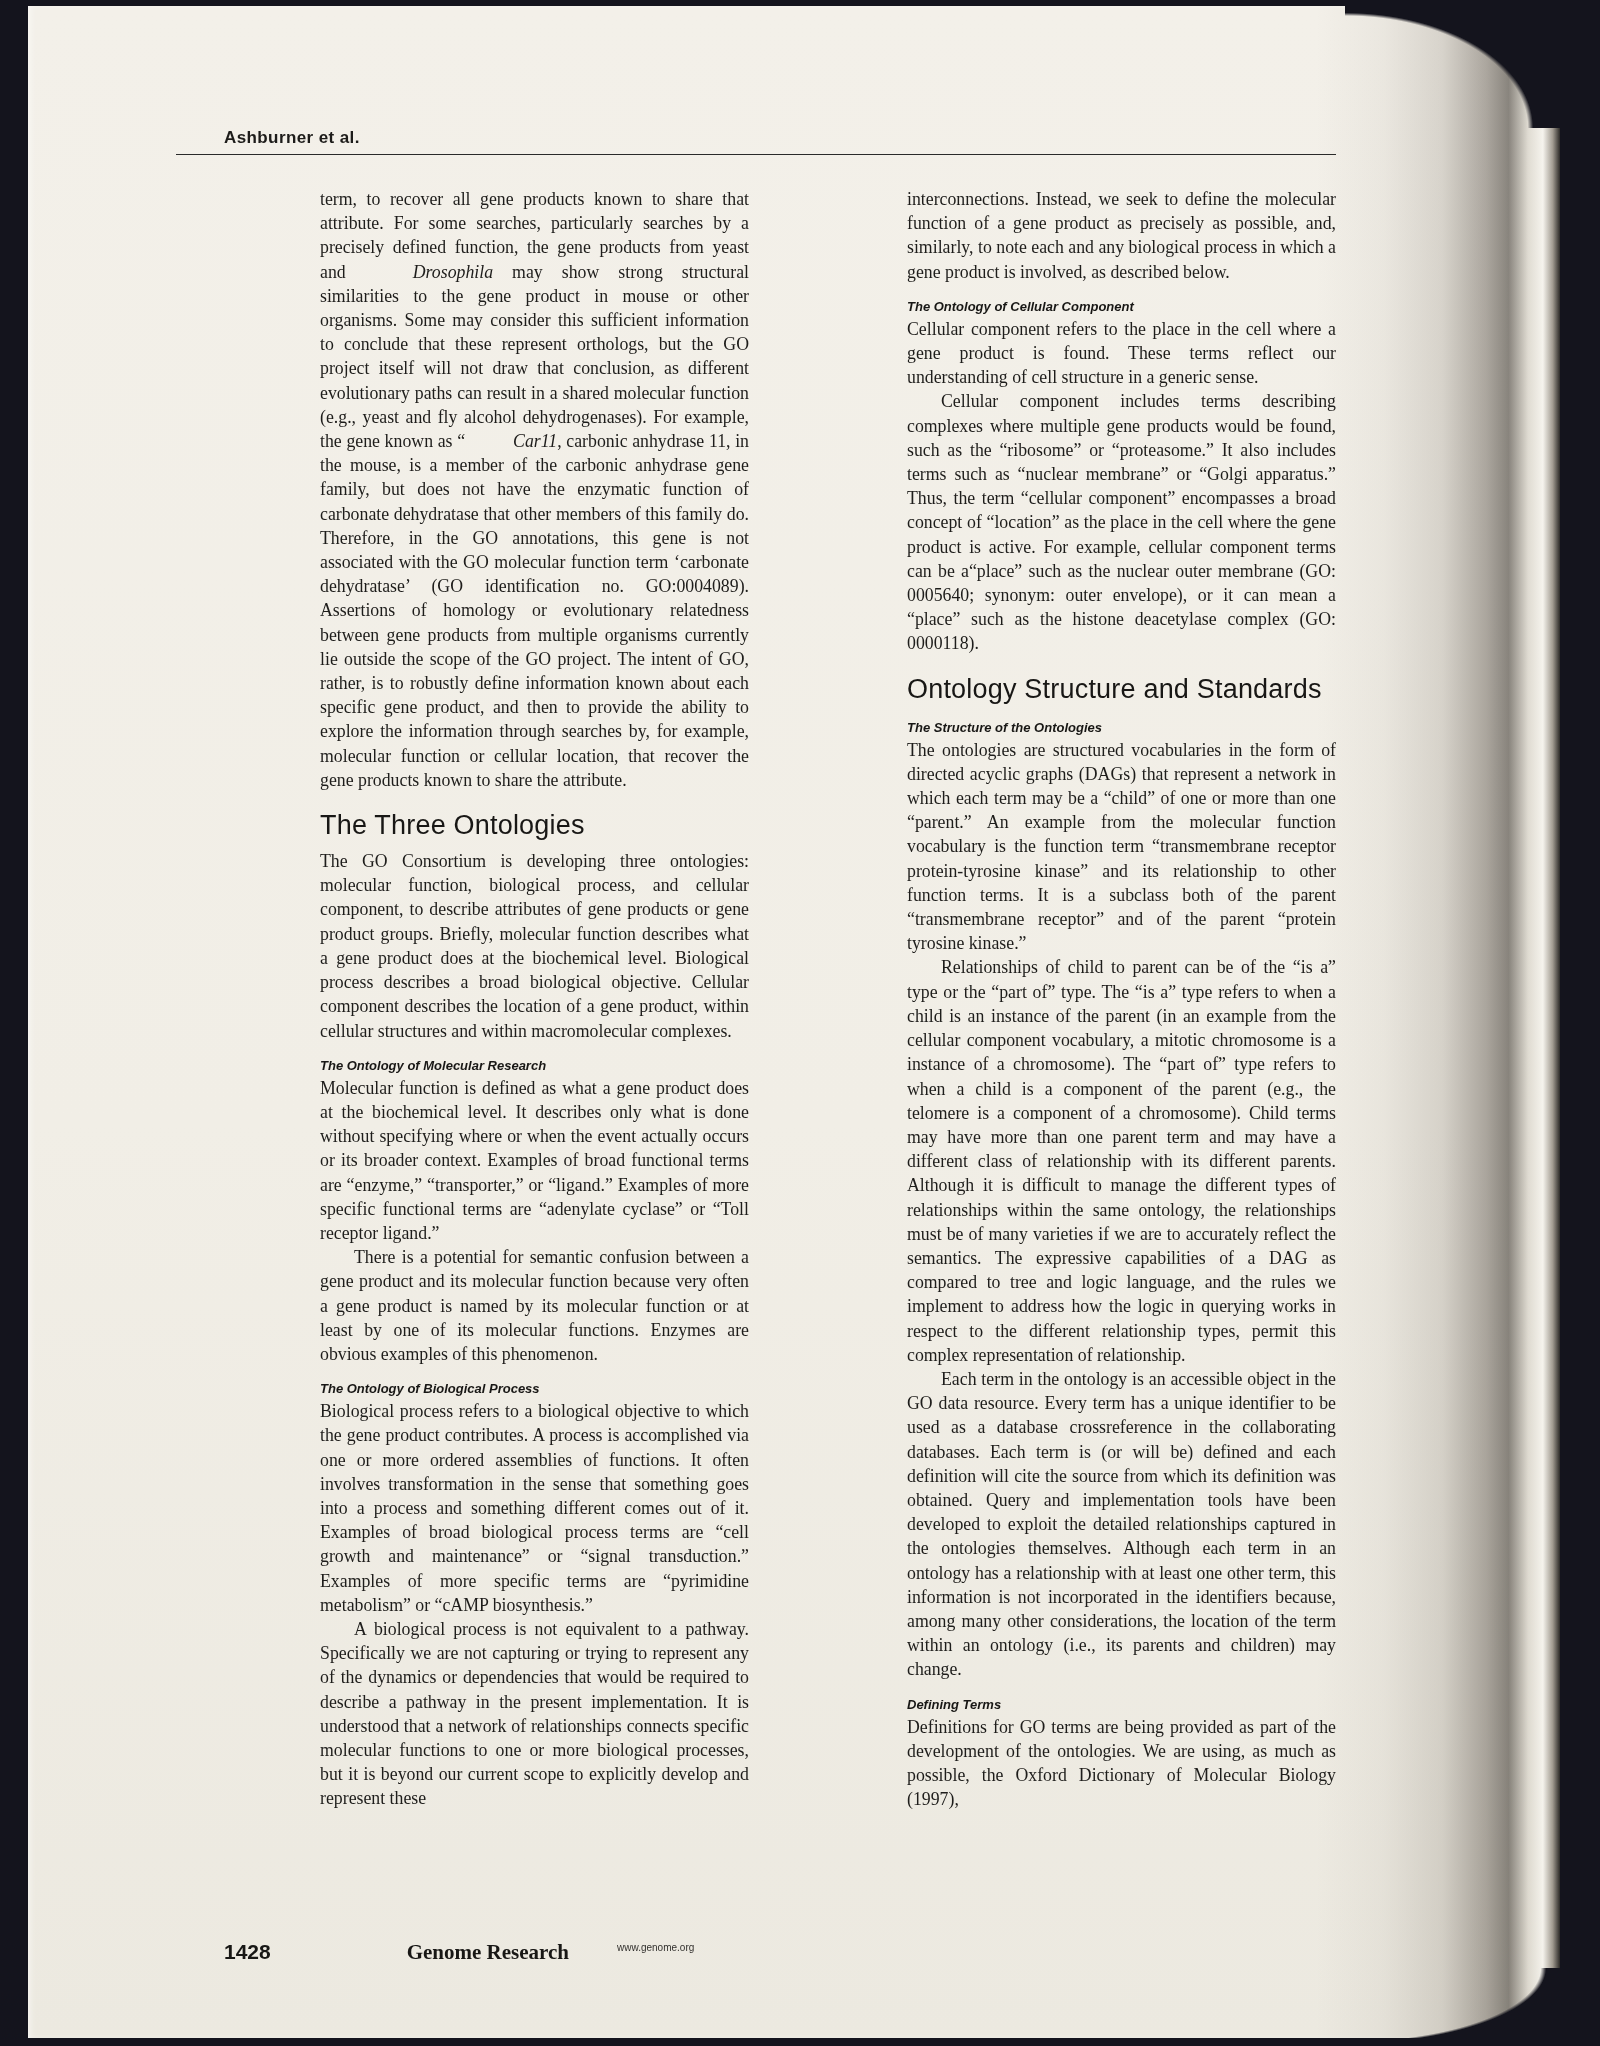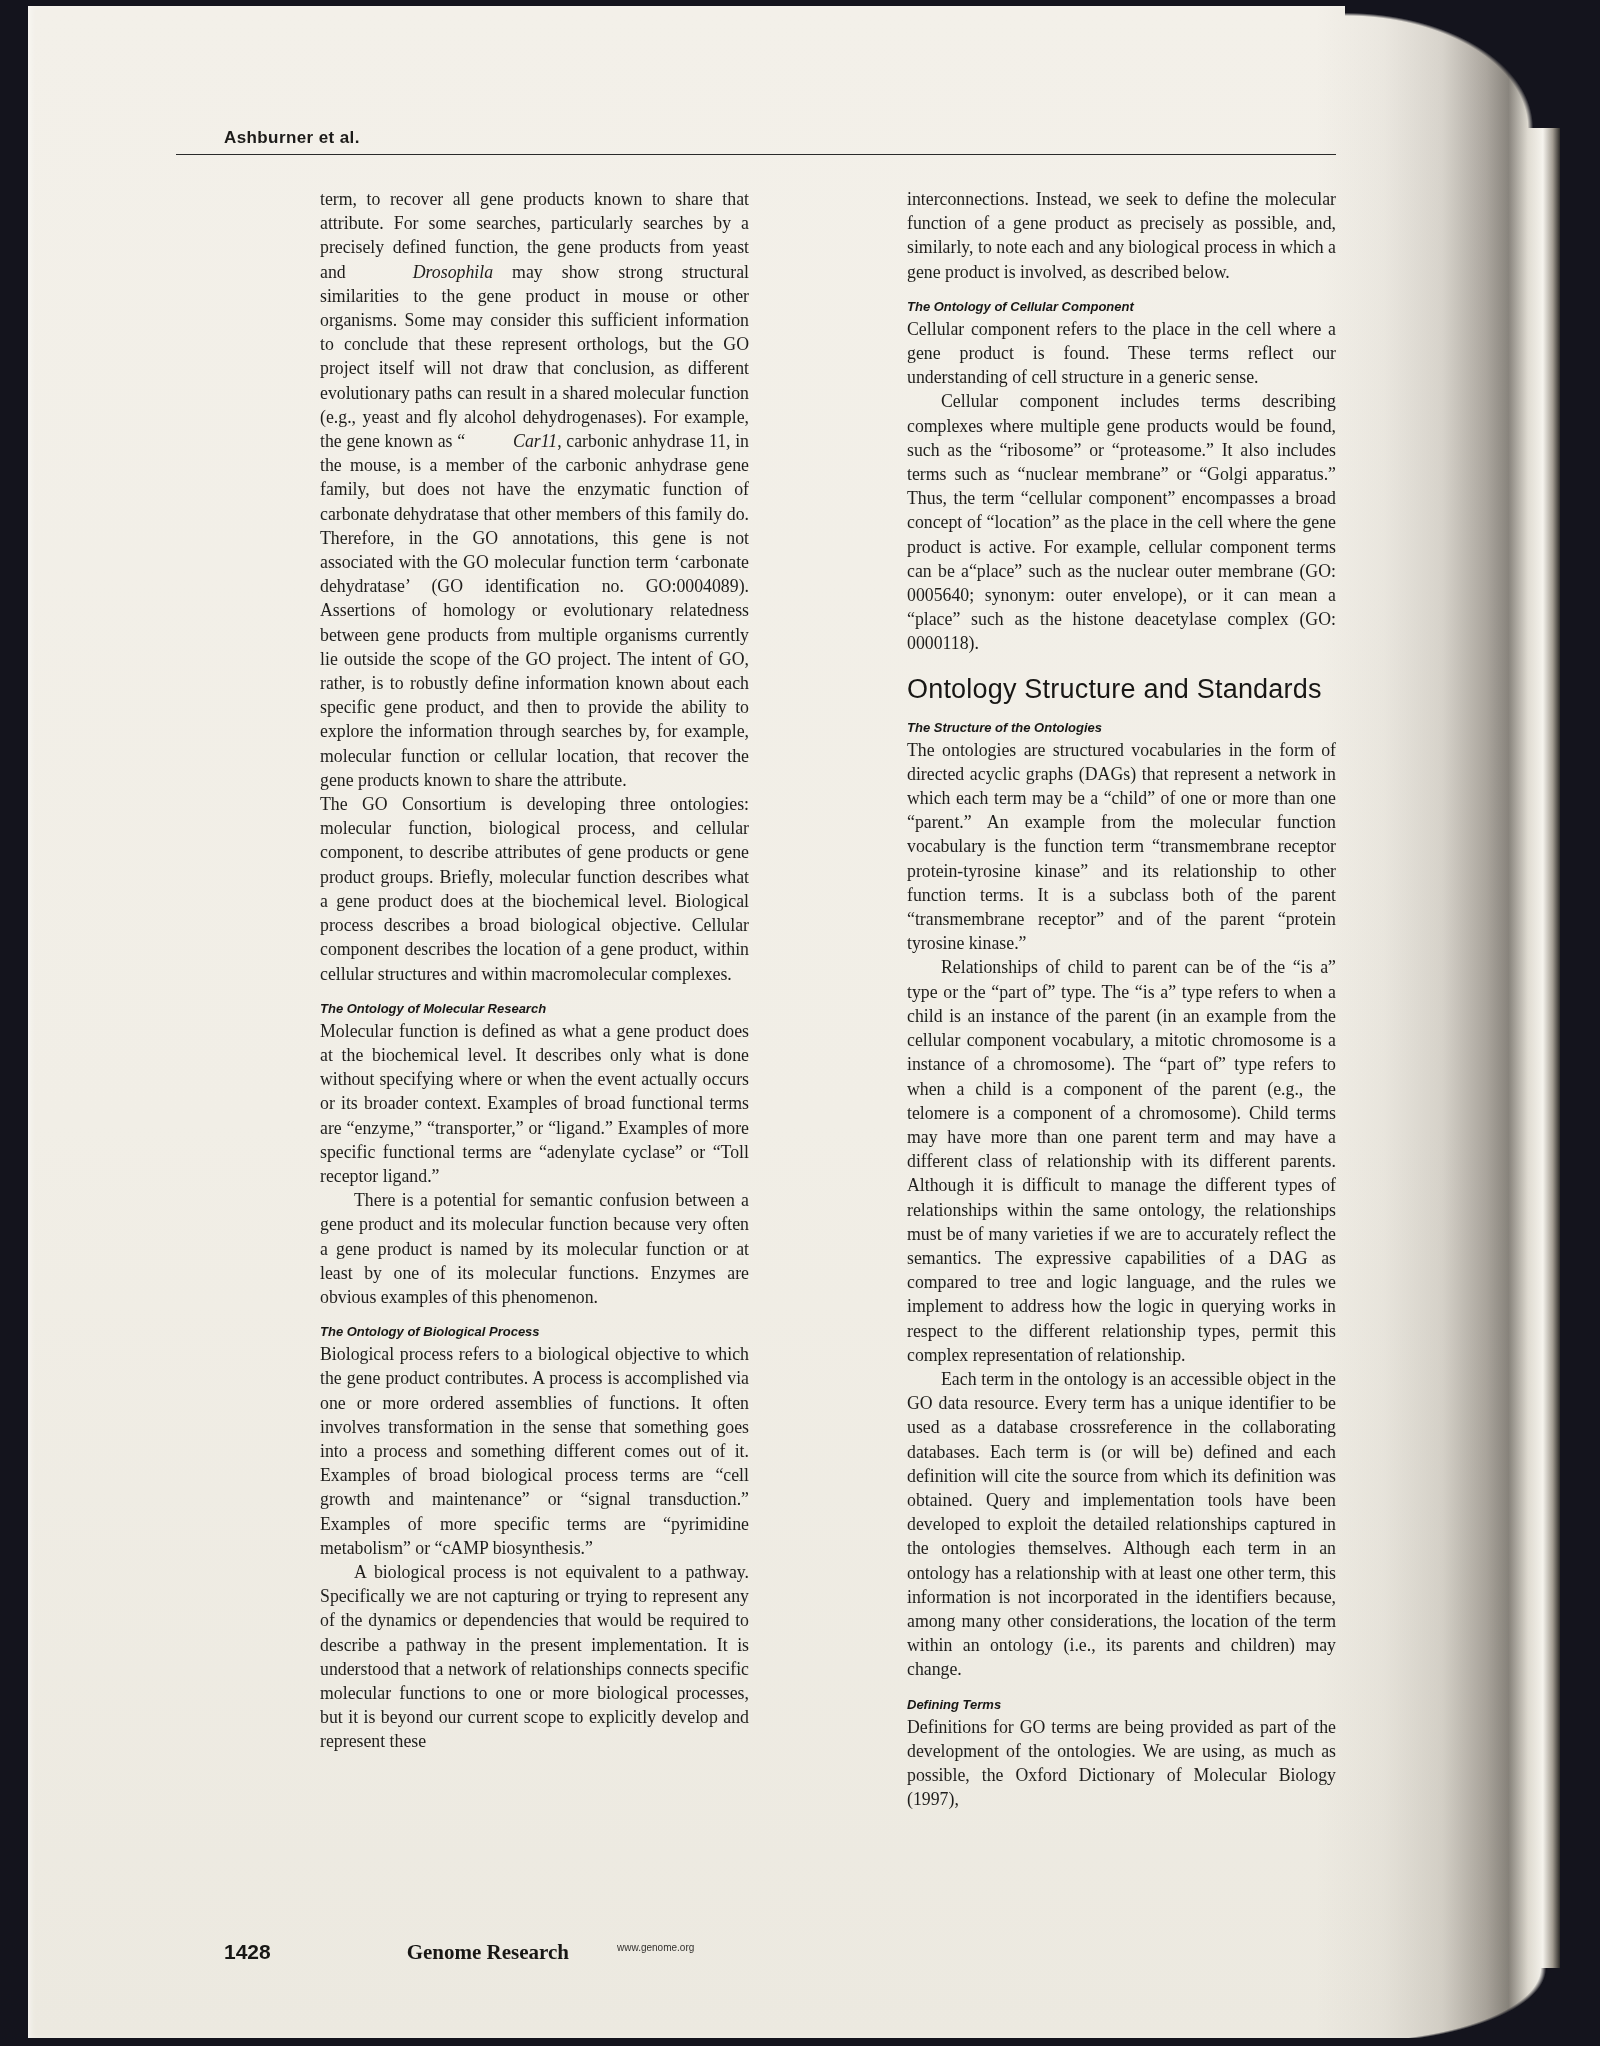--- a/index.html
+++ b/index.html
@@ -153,20 +153,21 @@
 
   <div class="content">
 
     <div class="running-head">Ashburner et al.</div>
 
     <hr class="head-rule">
 
     <main class="columns">
       <section class="column">
           <p class="para">term, to recover all gene products known to share that attribute. For some searches, particularly searches by a precisely defined function, the gene products from yeast and <i>Drosophila</i> may show strong structural similarities to the gene product in mouse or other organisms. Some may consider this sufficient information to conclude that these represent orthologs, but the GO project itself will not draw that conclusion, as different evolutionary paths can result in a shared molecular function (e.g., yeast and fly alcohol dehydrogenases). For example, the gene known as “<i>Car11</i>, carbonic anhydrase 11, in the mouse, is a member of the carbonic anhydrase gene family, but does not have the enzymatic function of carbonate dehydratase that other members of this family do. Therefore, in the GO annotations, this gene is not associated with the GO molecular function term ‘carbonate dehydratase’ (GO identification no. GO:0004089). Assertions of homology or evolutionary relatedness between gene products from multiple organisms currently lie outside the scope of the GO project. The intent of GO, rather, is to robustly define information known about each specific gene product, and then to provide the ability to explore the information through searches by, for example, molecular function or cellular location, that recover the gene products known to share the attribute.</p>
+          <h2 class="section-heading">The Three Ontologies</h2>
           <p class="para">The GO Consortium is developing three ontologies: molecular function, biological process, and cellular component, to describe attributes of gene products or gene product groups. Briefly, molecular function describes what a gene product does at the biochemical level. Biological process describes a broad biological objective. Cellular component describes the location of a gene product, within cellular structures and within macromolecular complexes.</p>
           <h3 class="sub-heading">The Ontology of Molecular Research</h3>
           <p class="para">Molecular function is defined as what a gene product does at the biochemical level. It describes only what is done without specifying where or when the event actually occurs or its broader context. Examples of broad functional terms are “enzyme,” “transporter,” or “ligand.” Examples of more specific functional terms are “adenylate cyclase” or “Toll receptor ligand.”</p>
           <p class="para indent">There is a potential for semantic confusion between a gene product and its molecular function because very often a gene product is named by its molecular function or at least by one of its molecular functions. Enzymes are obvious examples of this phenomenon.</p>
           <h3 class="sub-heading">The Ontology of Biological Process</h3>
           <p class="para">Biological process refers to a biological objective to which the gene product contributes. A process is accomplished via one or more ordered assemblies of functions. It often involves transformation in the sense that something goes into a process and something different comes out of it. Examples of broad biological process terms are “cell growth and maintenance” or “signal transduction.” Examples of more specific terms are “pyrimidine metabolism” or “cAMP biosynthesis.”</p>
           <p class="para indent">A biological process is not equivalent to a pathway. Specifically we are not capturing or trying to represent any of the dynamics or dependencies that would be required to describe a pathway in the present implementation. It is understood that a network of relationships connects specific molecular functions to one or more biological processes, but it is beyond our current scope to explicitly develop and represent these</p>
         </section>
       <section class="column">
           <p class="para">interconnections. Instead, we seek to define the molecular function of a gene product as precisely as possible, and, similarly, to note each and any biological process in which a gene product is involved, as described below.</p>

